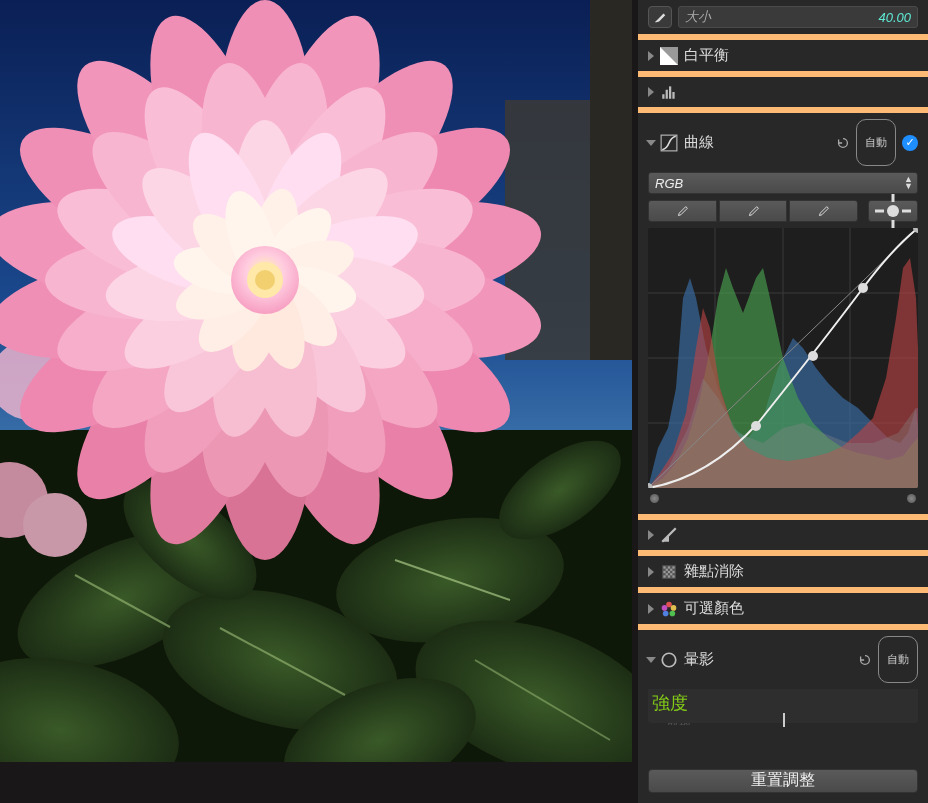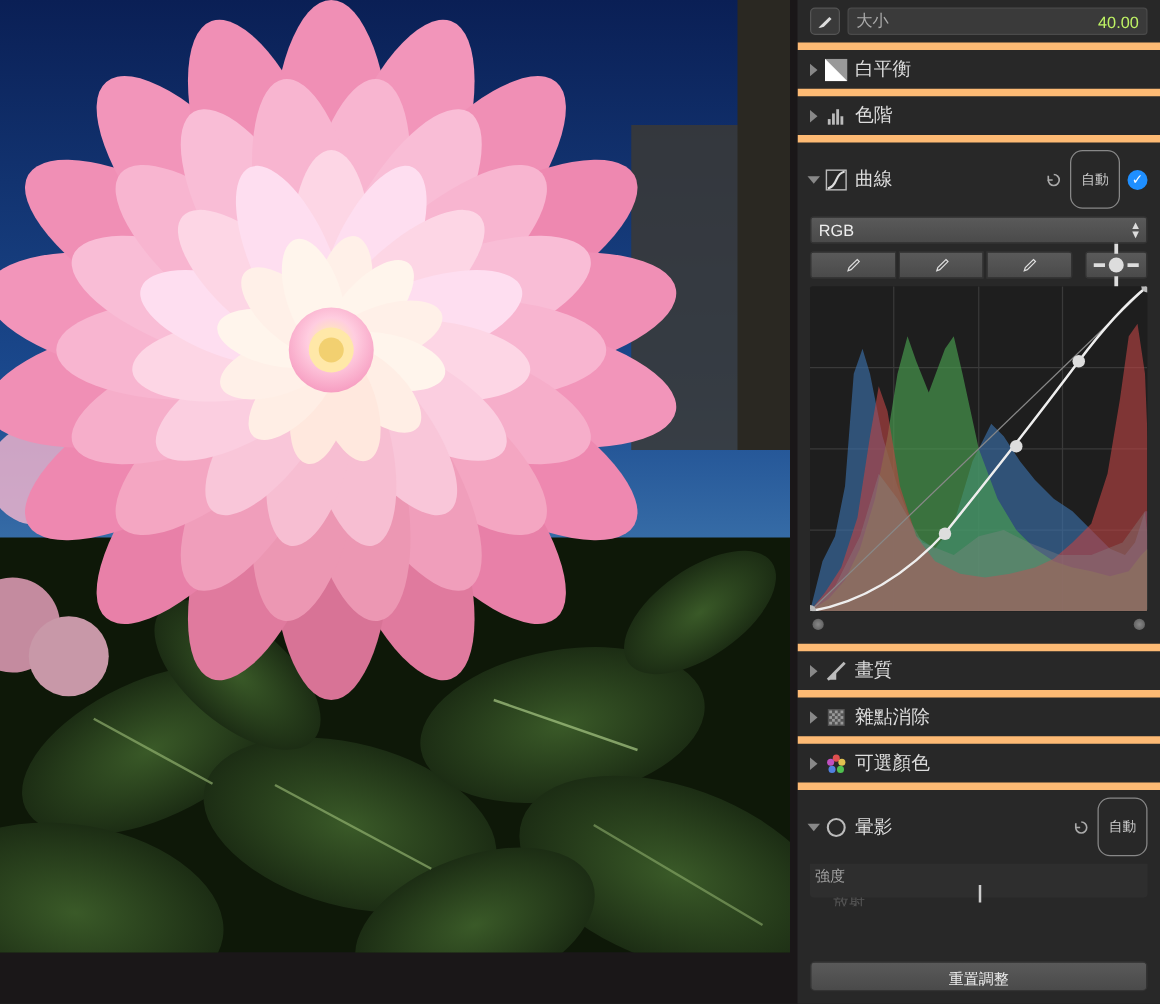--- a/index.html
+++ b/index.html
@@ -25,41 +25,42 @@
   background: #282828;
   display: flex; flex-direction: column;
   padding-top: 6px;
 }
 
 
 .size-row {
   display: flex; align-items: flex-start;
   padding: 0 10px 6px 10px;
   gap: 6px;
+  font-style: italic;
 }
 .brush-btn {
   width: 24px; height: 22px;
   background: #3a3a3a;
   border-radius: 4px;
   display: flex; align-items: center; justify-content: center;
   border: 1px solid #555;
 }
 .brush-btn svg { width: 14px; height: 14px; }
 .size-field {
   flex: 1;
   height: 22px;
   background: #3a3a3a;
   border: 1px solid #4a4a4a;
   border-radius: 3px;
   display: flex; align-items: center;
   padding: 0 6px;
   color: #bbb;
 }
 .size-label { flex: 1; font-size: 13px; color: #aaa; }
-.size-value { font-size: 13px; color: #bef264; }
+.size-value { font-size: 13px; color: #5eead4; }
 
 
 .panel-row {
   display: flex; align-items: center;
   padding: 6px 10px;
   border-top: 6px solid #fdba74;
   gap: 6px;
 }
 .disclosure {
   width: 0; height: 0;
@@ -109,20 +110,21 @@
 .rgb-select {
   height: 22px;
   background: linear-gradient(#5a5a5a,#4a4a4a);
   border: 1px solid #333;
   border-radius: 3px;
   display: flex; align-items: center;
   padding: 0 6px;
   font-size: 13px;
   color: #eee;
   position: relative;
+  font-style: italic;
 }
 .rgb-select .stepper {
   position: absolute; right: 4px;
   font-size: 9px; line-height: 7px;
   color: #ddd;
 }
 .eyedrop-row {
   display: flex; gap: 2px;
 }
 .eyedrop-btn {
@@ -160,21 +162,21 @@
   width: 9px; height: 9px;
   border-radius: 50%;
   background: radial-gradient(#888,#555);
 }
 
 
 .intensity-row {
   padding: 0 10px 0 10px;
 }
 .intensity-label {
-  font-size: 12px; color: #a3a3a3;
+  font-size: 18px; color: #84cc16;
   padding: 2px 0 2px 4px;
   background: #2e2e2e;
 }
 .intensity-slider {
   height: 6px;
   background: #2e2e2e;
   position: relative;
   border-radius: 0 0 3px 3px;
 }
 .intensity-thumb {
@@ -201,22 +203,22 @@
   margin-top: auto;
   padding: 8px 10px 10px 10px;
 }
 .big-reset {
   width: 100%;
   height: 24px;
   background: linear-gradient(#5a5a5a,#4a4a4a);
   border: 1px solid #333;
   border-radius: 4px;
   color: #eee;
-  font-size: 12px;
-  display: flex; align-items: flex-end; justify-content: center; margin-top: 36px;
+  font-size: 16px;
+  display: flex; align-items: flex-start; justify-content: center; margin-top: 36px;
 }
 </style>
 </head>
 <body>
 
 <div class="canvas">
   <svg class="flower-scene" viewBox="0 0 632 762" preserveAspectRatio="none">
 
     <defs>
       <linearGradient id="sky" x1="0" y1="0" x2="0" y2="1">
@@ -379,21 +381,20 @@
   <div class="panel-row">
     <span class="disclosure"></span>
     <span class="panel-icon">
       <svg viewBox="0 0 16 16">
           <rect x="2" y="10" width="2" height="4" fill="#bbb"></rect>
           <rect x="5" y="6" width="2" height="8" fill="#bbb"></rect>
           <rect x="8" y="3" width="2" height="11" fill="#bbb"></rect>
           <rect x="11" y="8" width="2" height="6" fill="#bbb"></rect>
         </svg>
     </span>
-    <span class="panel-label">色階</span>
   </div>
 
   <div class="panel-row">
     <span class="disclosure open"></span>
     <span class="panel-icon">
       <svg viewBox="0 0 16 16">
           <rect x="1" y="1" width="14" height="14" fill="none" stroke="#bbb" stroke-width="1"></rect>
           <path d="M2 14 Q6 13 8 8 T14 2" fill="none" stroke="#ddd" stroke-width="1.5"></path>
         </svg>
     </span>
@@ -479,21 +480,20 @@
   </div>
 
   <div class="panel-row">
     <span class="disclosure"></span>
     <span class="panel-icon">
       <svg viewBox="0 0 16 16">
           <path d="M2 14 L14 2" stroke="#bbb" stroke-width="2"></path>
           <path d="M2 14 L8 14 L8 8 Z" fill="#bbb"></path>
         </svg>
     </span>
-    <span class="panel-label">畫質</span>
   </div>
 
   <div class="panel-row">
     <span class="disclosure"></span>
     <span class="panel-icon">
       <svg viewBox="0 0 16 16">
           <rect x="2" y="2" width="12" height="12" fill="#555"></rect>
         <rect x="3" y="3" width="2" height="2" fill="#999"></rect>
           <rect x="7" y="3" width="2" height="2" fill="#999"></rect>
           <rect x="11" y="3" width="2" height="2" fill="#999"></rect>

